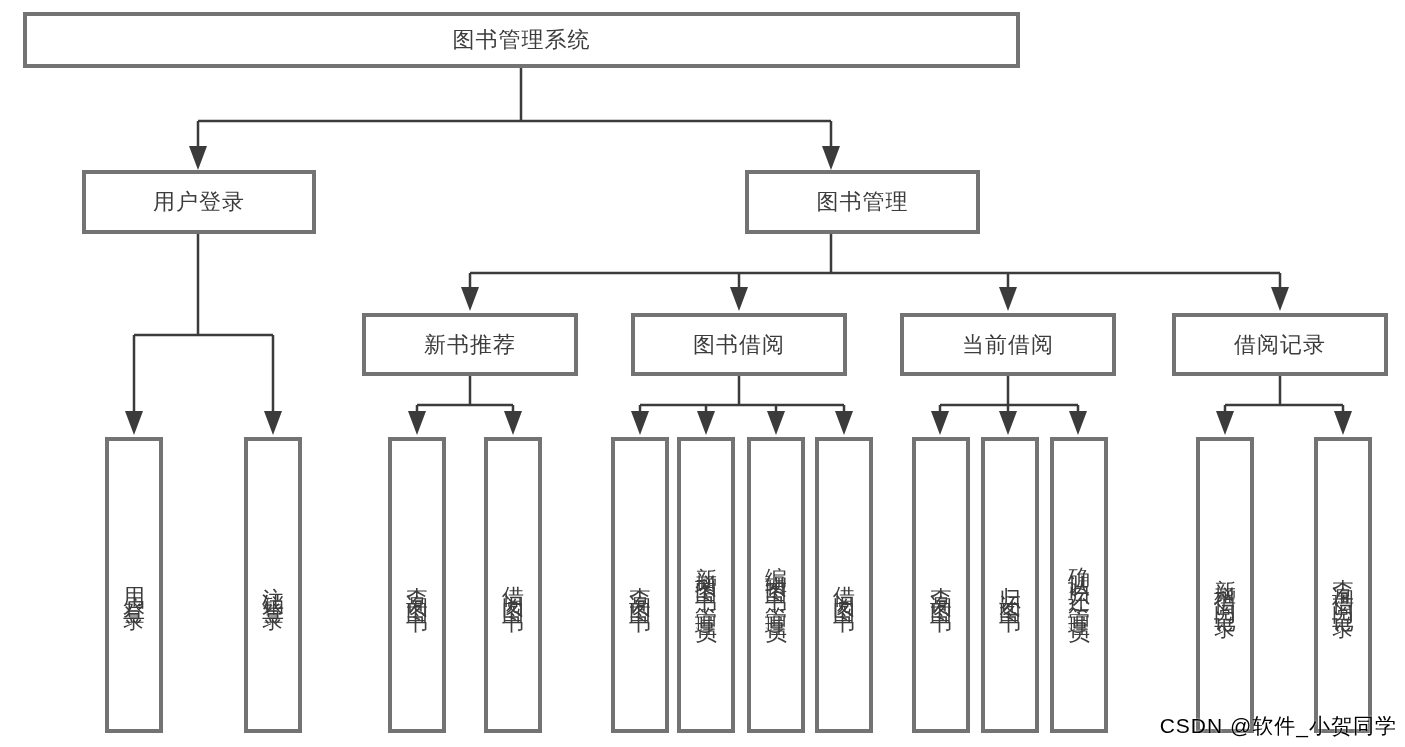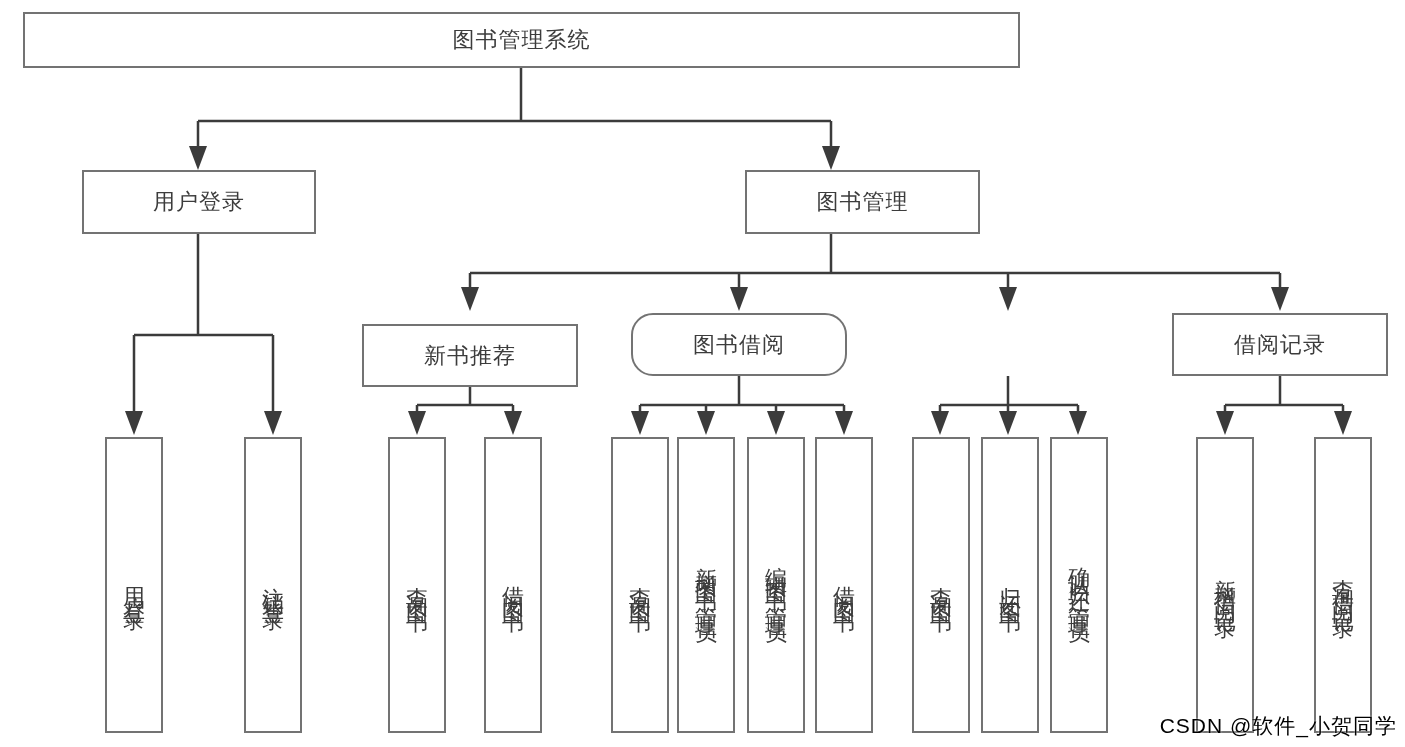--- a/index.html
+++ b/index.html
@@ -7,21 +7,21 @@
     position:relative;
     width:1405px;height:747px;
     background:#ffffff;
     font-family:"Liberation Sans","DejaVu Sans",sans-serif;
     overflow:hidden;
   }
   #connectors{position:absolute;left:0;top:0;width:1405px;height:747px;}
   .node{
     position:absolute;
     box-sizing:border-box;
-    border:2px solid #737373;
+    border:4px solid #737373;
     background:#ffffff;
     display:flex;
     align-items:center;
     justify-content:center;
     color:#3c3c3c;
     font-size:22px;
     letter-spacing:1px;
     white-space:nowrap;
   }
   .leaf > span{
@@ -84,22 +84,23 @@
       <polygon points="1216,411 1234,411 1225,435"></polygon>
       <polygon points="1334,411 1352,411 1343,435"></polygon>
     </g>
   </svg>
 
   <div class="node" style="left:23px;top:12px;width:997px;height:56px;">图书管理系统</div>
 
   <div class="node" style="left:82px;top:170px;width:234px;height:64px;">用户登录</div>
   <div class="node" style="left:712px;top:170px;width:235px;height:64px;margin-left:33px;">图书管理</div>
 
-  <div class="node" style="left:362px;top:313px;width:216px;height:63px;margin-top:11px;">新书推荐</div>
-  <div class="node" style="left:631px;top:313px;width:216px;height:63px;border-radius:22px;">图书借阅</div>
+  <div class="node" style="left:362px;top:313px;width:216px;height:63px;">新书推荐</div>
+  <div class="node" style="left:631px;top:313px;width:216px;height:63px;">图书借阅</div>
+  <div class="node" style="left:900px;top:313px;width:216px;height:63px;">当前借阅</div>
   <div class="node" style="left:1172px;top:313px;width:216px;height:63px;">借阅记录</div>
 
   <div class="node leaf" style="left:105px;top:437px;width:58px;height:296px;">
     <span>用户登录</span>
   </div>
   <div class="node leaf" style="left:244px;top:437px;width:58px;height:296px;">
     <span>注销登录</span>
   </div>
 
   <div class="node leaf" style="left:388px;top:437px;width:58px;height:296px;">

